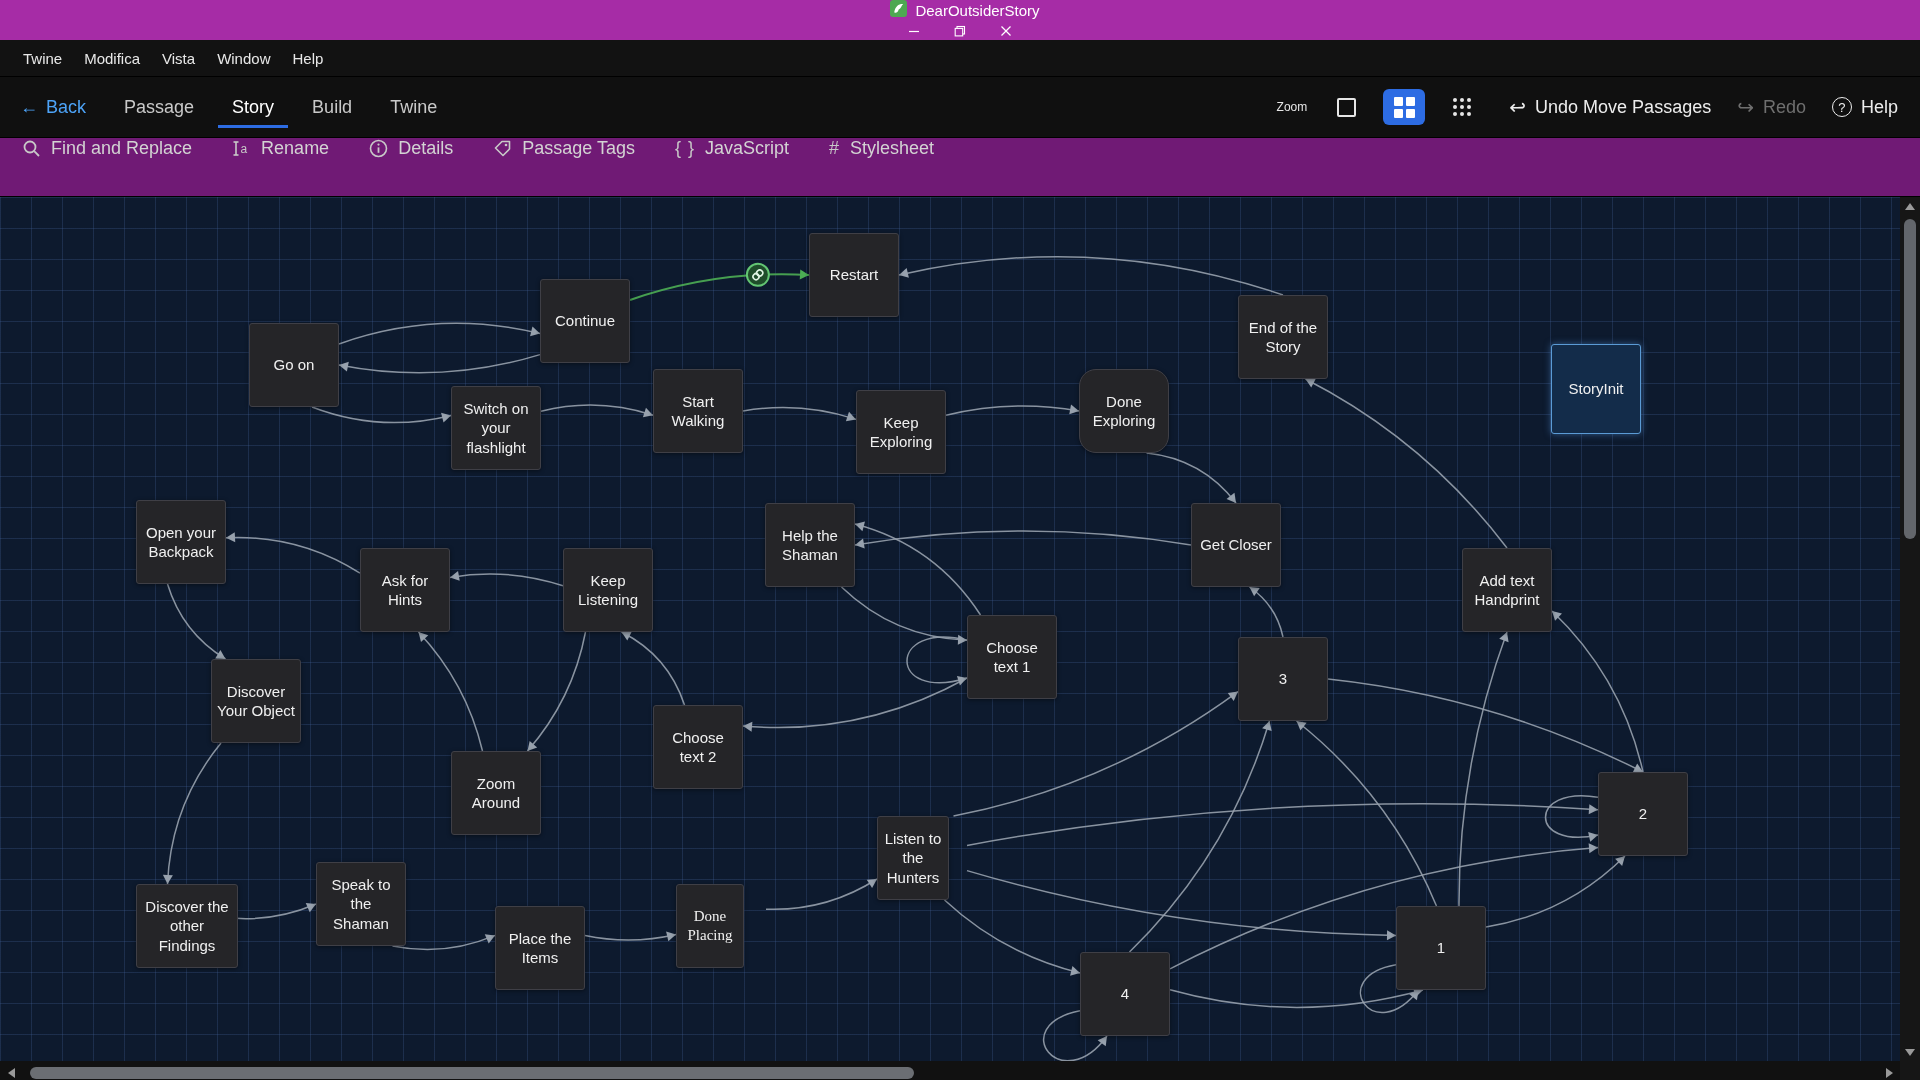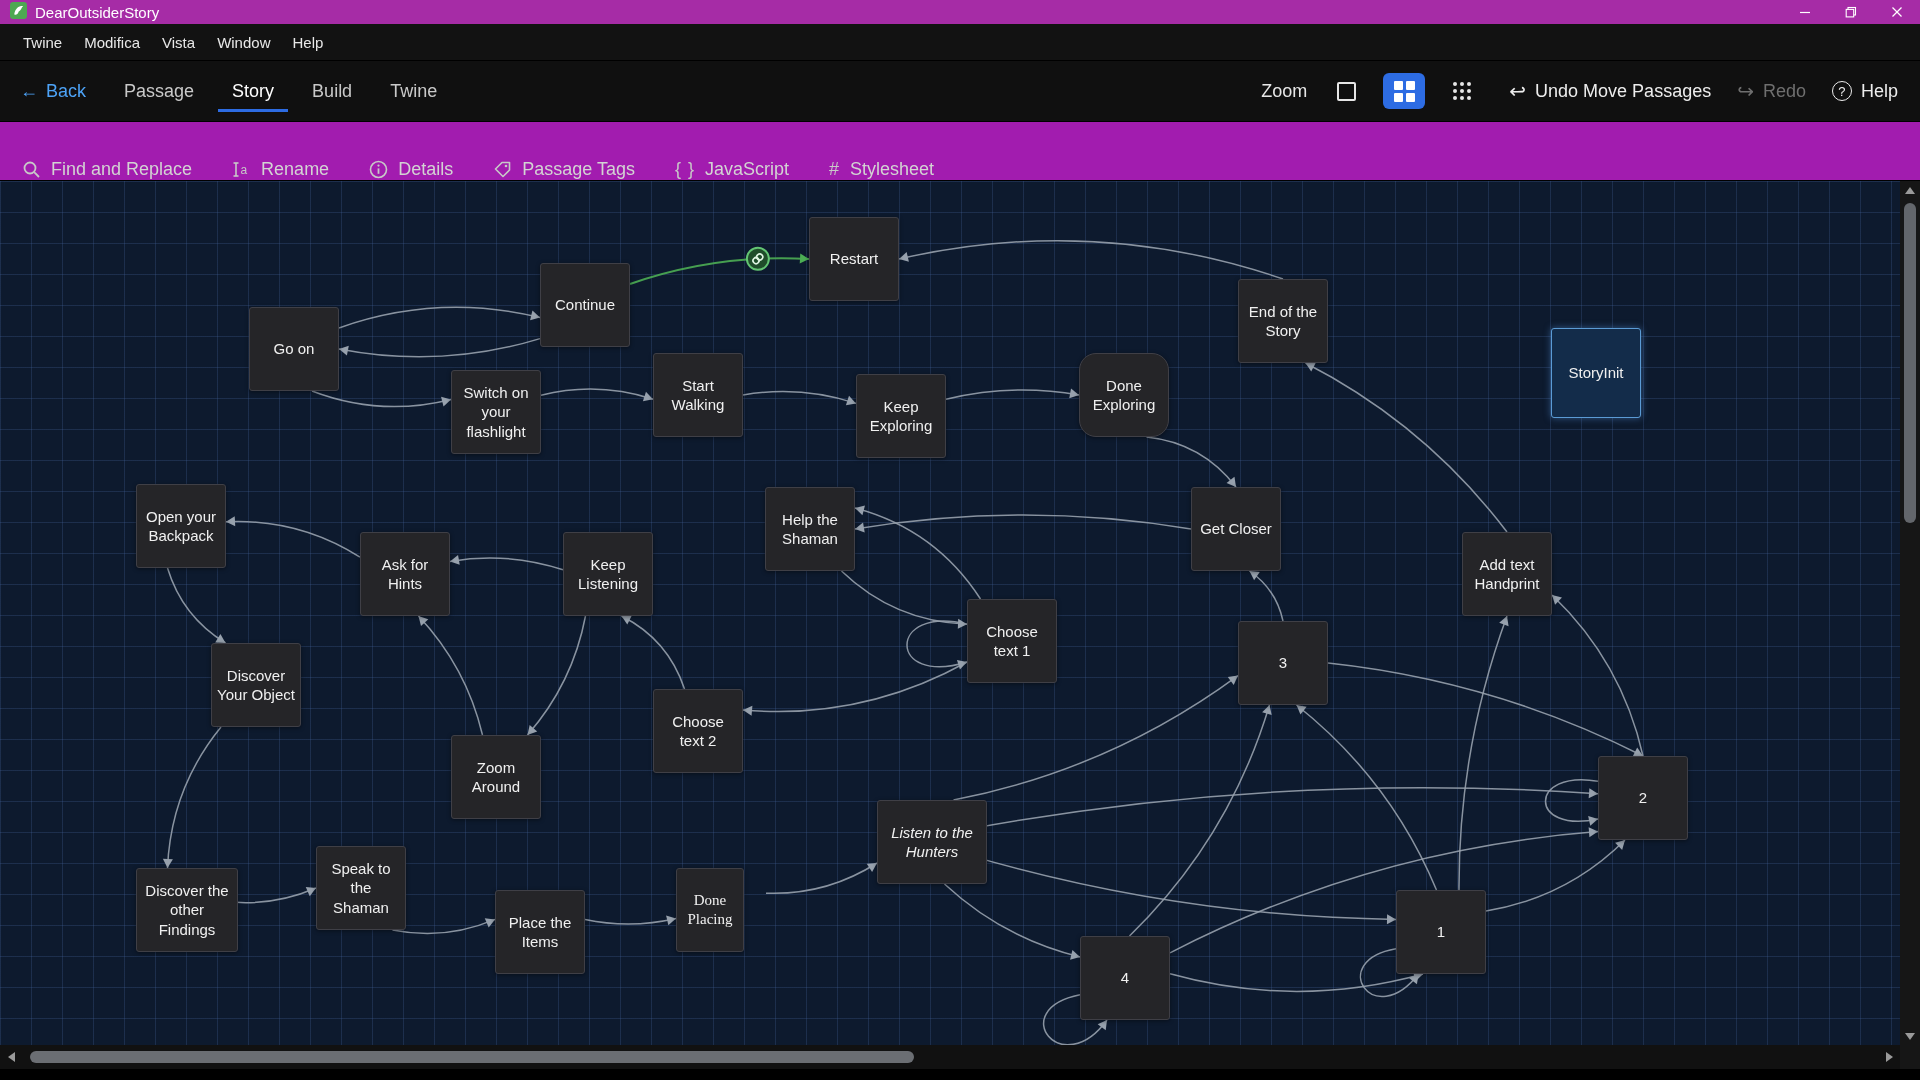--- a/index.html
+++ b/index.html
@@ -1,57 +1,57 @@
 <!DOCTYPE html>
 <html><head>
 <meta charset="utf-8">
 <style>
   * { margin:0; padding:0; box-sizing:border-box; }
   html,body { width:1920px; height:1080px; overflow:hidden; background:#000;
     font-family:"Liberation Sans","DejaVu Sans",sans-serif; }
 
   
-  #titlebar { height:24px; background:#a62ca6; display:flex; align-items:center;
-    justify-content:space-between; color:#fff; }
+  #titlebar { height:40px; background:#a62ca6; display:flex; align-items:center;
+    justify-content:space-between; color:#fff;flex-direction:column; }
   .tb-left { display:flex; align-items:center; gap:8px; padding-left:10px; }
   .tb-title { font-size:15px; color:#fff; }
   .tb-right { display:flex; height:100%; }
   .win-btn { width:46px; height:100%; display:flex; align-items:center; justify-content:center; }
   .win-btn svg { display:block; }
 
   
   #menubar { height:37px; background:#121212; display:flex; align-items:center;
     padding-left:12px; border-bottom:1px solid #000; }
   .menu-item { color:#e8e8e8; font-size:15px; padding:0 11px; cursor:default; }
 
   
   #toolbar-main { height:61px; background:#101010; display:flex; align-items:center;
     justify-content:space-between; border-bottom:1px solid #000; }
   .tm-left { display:flex; align-items:center; gap:10px; padding-left:20px; }
   .back { color:#4da3f7; font-size:18px; display:flex; align-items:center; gap:8px; margin-right:14px; }
   .tab { color:#c9c9c9; font-size:18px; padding:10px 14px 7px 14px; border-bottom:3px solid transparent; }
   .tab.active { color:#ffffff; border-bottom:3px solid #2d6ce3; }
   .tm-right { display:flex; align-items:center; gap:16px; padding-right:22px; }
-  .zoom-label { color:#e6e6e6; font-size:18px; margin-right:2px; }
+  .zoom-label { color:#e6e6e6; font-size:12px; margin-right:2px; }
   .zoom-btn { width:42px; height:36px; background:transparent; border:none; border-radius:6px;
     display:flex; align-items:center; justify-content:center; }
   .zoom-btn.selected { background:#2d6ce3; }
   .sq-big { width:19px; height:19px; border:2.5px solid #e6e6e6; border-radius:2px; }
   .grid4 { display:grid; grid-template-columns:9px 9px; grid-template-rows:9px 9px; gap:3px; }
   .grid4 span { background:#fff; border-radius:1px; }
   .grid9 { display:grid; grid-template-columns:4px 4px 4px; grid-template-rows:4px 4px 4px; gap:3px; }
   .grid9 span { background:#e6e6e6; border-radius:50%; }
   .tm-action { color:#ededed; font-size:18px; display:flex; align-items:center; gap:9px; margin-left:10px; }
   .tm-action .glyph { font-size:20px; line-height:1; }
   .tm-action.disabled { color:#6f6f6f; }
   .qmark { width:20px; height:20px; border:1.6px solid #ededed; border-radius:50%;
     display:flex; align-items:center; justify-content:center; font-size:13px; color:#ededed; }
 
   
-  #toolbar-tools { height:59px; background:#a21caf; display:flex; align-items:flex-end;
+  #toolbar-tools { height:59px; background:#701a75; display:flex; align-items:flex-start;
     gap:40px; padding-left:22px; border-bottom:1px solid #000; }
   .tool { display:flex; align-items:center; gap:10px; color:#d3d3d3; font-size:18px; }
   .tool svg { display:block; }
   .tool .txt-icon { font-size:18px; color:#c8c8c8; letter-spacing:1px; }
 
   
   #canvas-wrap { position:relative; width:1920px; height:864px; }
   #canvas { position:absolute; left:0; top:0; width:1900px; height:864px;
     background-color:#0d1a2e;
     background-image:
@@ -371,21 +371,21 @@
         </div>
         <div class="passage" style="left: 653px; top: 508px; width: 90px; height: 84px;">
           <span>Choose text 2</span>
         </div>
         <div class="passage" style="left: 451px; top: 554px; width: 90px; height: 84px;">
           <span>Zoom Around</span>
         </div>
         <div class="passage" style="left: 1598px; top: 575px; width: 90px; height: 84px;">
           <span>2</span>
         </div>
-        <div class="passage" style="left: 877px; top: 619px; width: 110px; height: 84px; font-style: italic;">
+        <div class="passage" style="left: 877px; top: 619px; width: 72px; height: 84px;">
           <span>Listen to the Hunters</span>
         </div>
         <div class="passage" style="left: 316px; top: 665px; width: 90px; height: 84px;">
           <span>Speak to the Shaman</span>
         </div>
         <div class="passage" style="left: 676px; top: 687px; width: 68px; height: 84px; font-family: Liberation Serif, serif;">
           <span>Done Placing</span>
         </div>
         <div class="passage" style="left: 495px; top: 709px; width: 90px; height: 84px; text-align: center;">
           <span>Place the Items</span>

